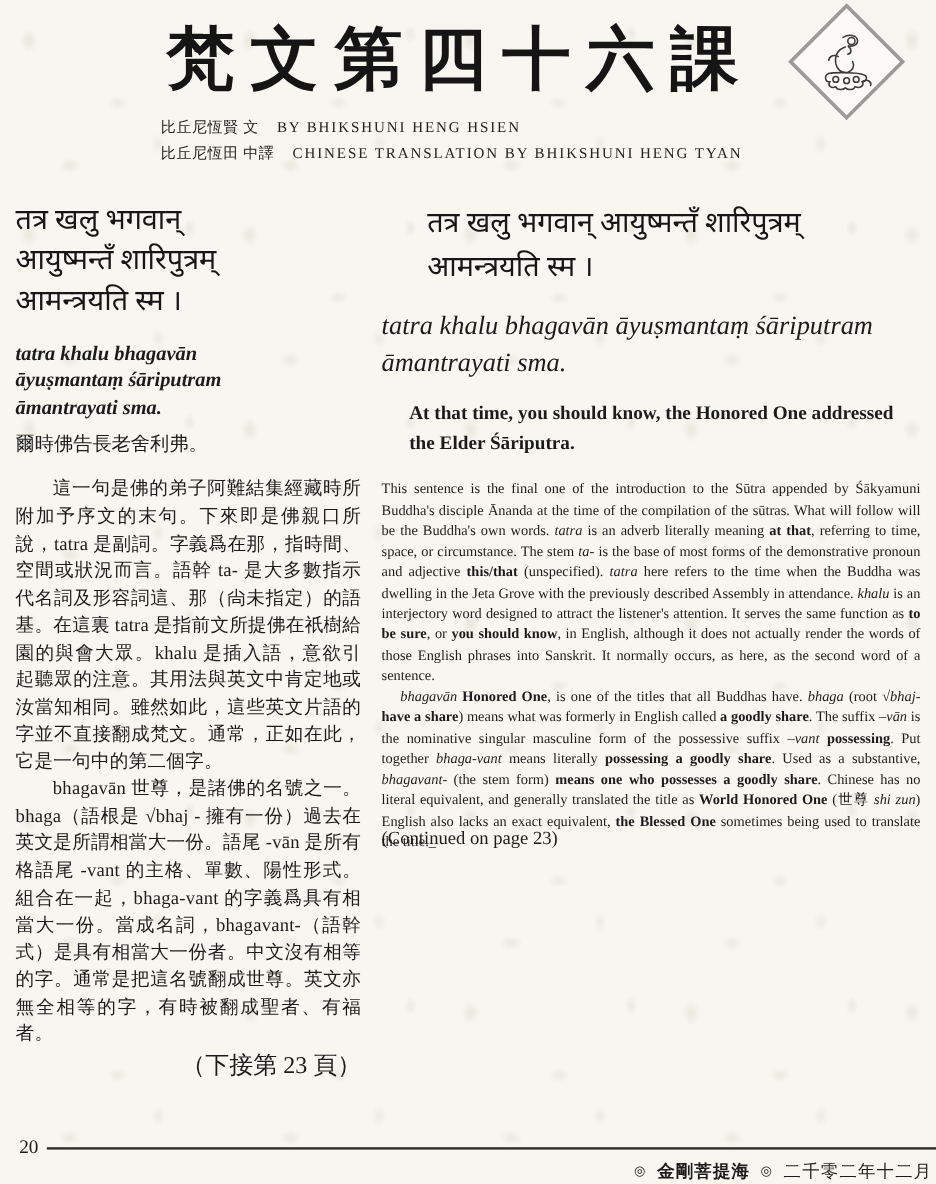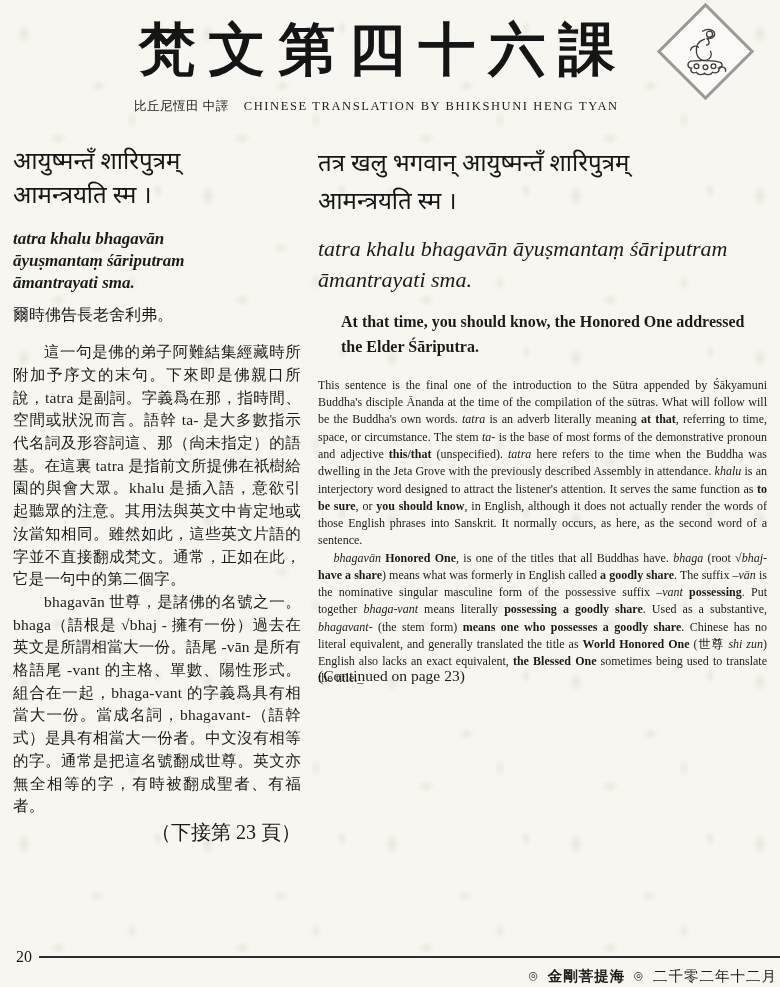--- a/index.html
+++ b/index.html
@@ -51,21 +51,21 @@
     background:#fbfaf7;
     transform:rotate(45deg);
     display:flex;align-items:center;justify-content:center;
   }
   .logo-art{transform:rotate(-45deg);}
   
   .columns{display:flex;gap:17px;padding:0 13px;margin-top:28px;}
   .col-left{width:288px;flex:none;}
   .col-right{flex:1;min-width:0;}
   .dev{font-size:24px;line-height:1.4;color:#161616;}
-  .dev-right{line-height:1.55;}
+  .dev-right{line-height:1.55;margin-left:38px;}
   .rom-left{margin-top:15px;font-weight:bold;font-style:italic;font-size:17px;line-height:1.32;}
   .rom-right{margin-top:14px;font-style:italic;font-size:22px;line-height:1.4;}
   .cn-trans{margin-top:9px;font-size:16px;line-height:1.4;}
   .cn-para{
     margin:0;font-size:15.5px;line-height:1.465;
     text-align:justify;text-indent:2em;
     letter-spacing:0.2px;
   }
   .cn-para.first{margin-top:15px;}
   .continued-cn{text-align:right;font-size:20px;line-height:1.465;}
@@ -99,20 +99,24 @@
 </style>
 </head>
 <body>
 
 <div class="page">
 
   <div class="masthead">
     <div class="title-cn">梵文第四十六課</div>
     <div class="credits">
       <div>
+        <span class="credit-cn">比丘尼恆賢 文</span>
+        <span class="credit-en">BY BHIKSHUNI HENG HSIEN</span>
+      </div>
+      <div>
         <span class="credit-cn">比丘尼恆田 中譯</span>
         <span class="credit-en">CHINESE TRANSLATION BY BHIKSHUNI HENG TYAN</span>
       </div>
     </div>
   </div>
 
   <div class="logo-diamond">
     <svg class="logo-art" width="46" height="50" viewBox="0 0 46 50">
       <g fill="none" stroke="#3a3a3a" stroke-width="1.3" stroke-linecap="round">
         <path d="M20 4 C25 1 31 2 32 6 C33 10 28 12 24 11 C27 13 28 17 24 18"></path>
@@ -125,20 +129,21 @@
         <circle cx="31" cy="39" r="2.4"></circle>
         <path d="M37 40 C41 39 44 41 43 44"></path>
       </g>
     </svg>
   </div>
 
   <div class="columns">
 
     <div class="col-left">
       <div class="dev">
+        <div>तत्र खलु भगवान्</div>
         <div>आयुष्मन्तँ शारिपुत्रम्</div>
         <div>आमन्त्रयति स्म ।</div>
       </div>
       <div class="rom-left">
         <div>tatra khalu bhagavān</div>
         <div>āyuṣmantaṃ śāriputram</div>
         <div>āmantrayati sma.</div>
       </div>
       <div class="cn-trans">爾時佛告長老舍利弗。</div>
       <p class="cn-para first">這一句是佛的弟子阿難結集經藏時所附加予序文的末句。下來即是佛親口所說，tatra 是副詞。字義爲在那，指時間、空間或狀況而言。語幹 ta- 是大多數指示代名詞及形容詞這、那（尙未指定）的語基。在這裏 tatra 是指前文所提佛在祇樹給園的與會大眾。khalu 是插入語，意欲引起聽眾的注意。其用法與英文中肯定地或汝當知相同。雖然如此，這些英文片語的字並不直接翻成梵文。通常，正如在此，它是一句中的第二個字。</p>

